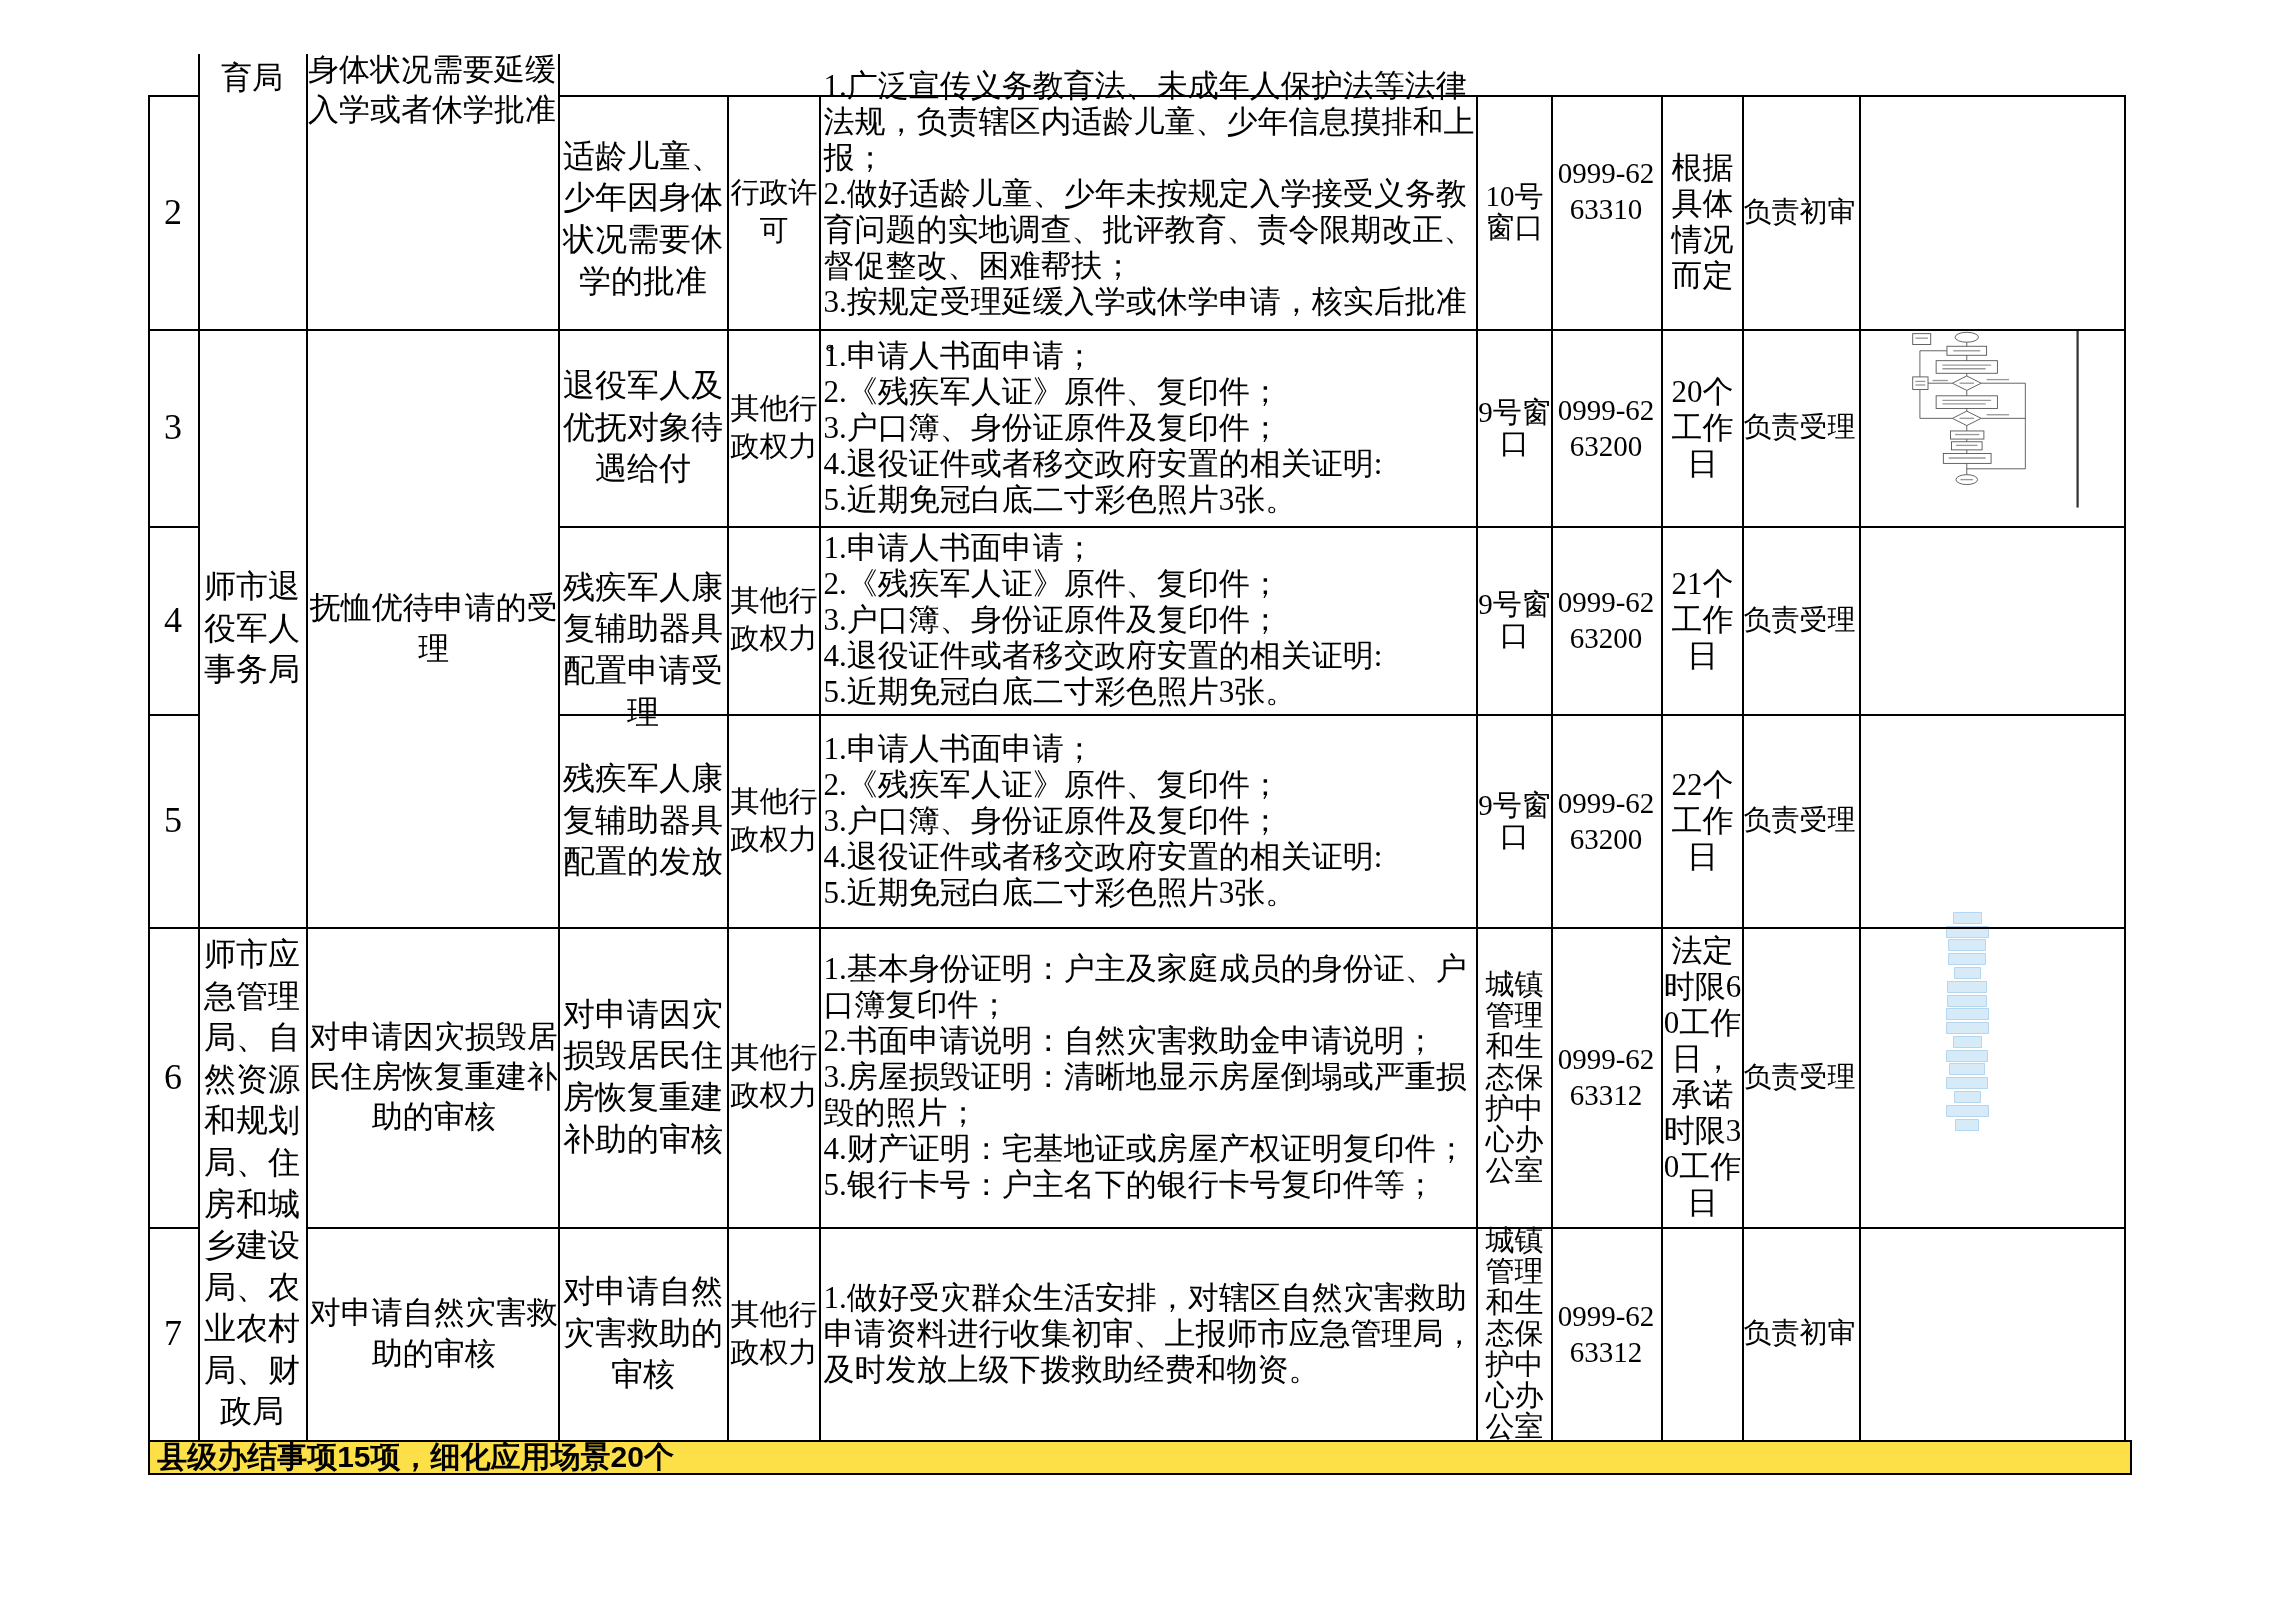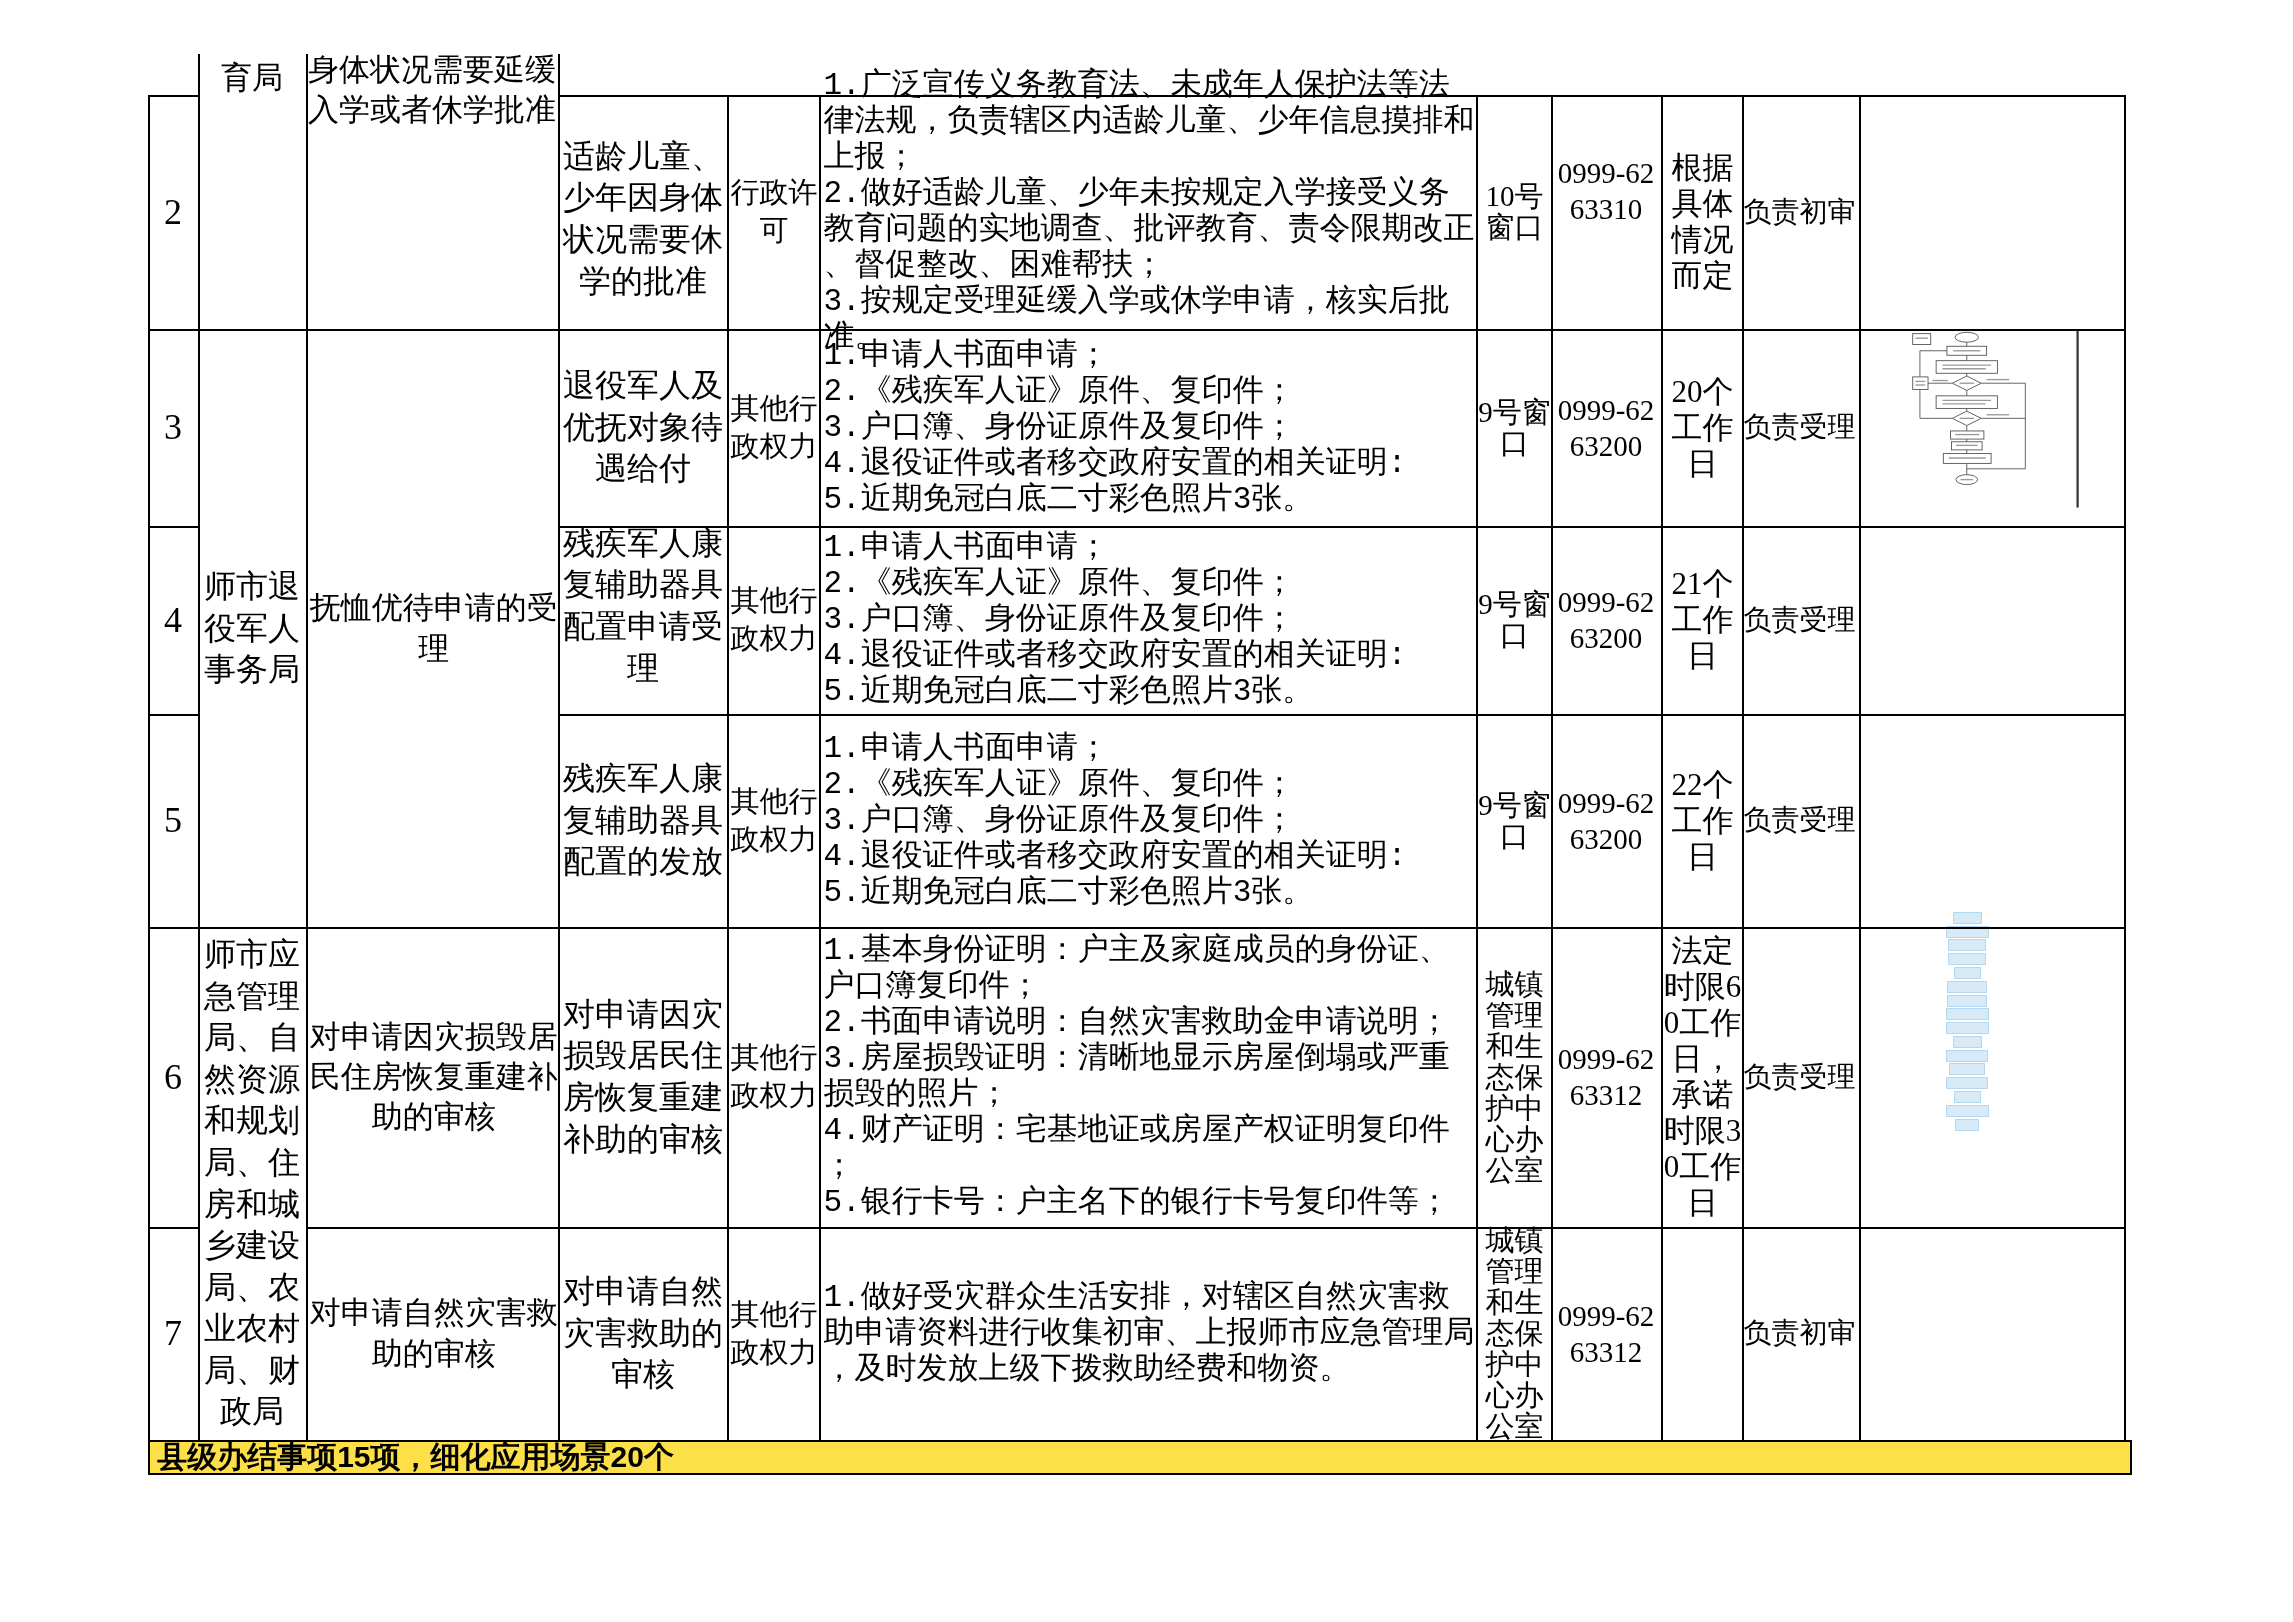--- a/index.html
+++ b/index.html
@@ -11,21 +11,21 @@
         text-align:center;font-size:32px;line-height:1.3;word-break:break-all;line-break:anywhere;z-index:2;}
   .seq{font-size:36px;}
   .item{font-size:31px;padding:0 1.8px;}
   .pow{font-size:29px;}
   .win{font-size:29px;line-height:31px;padding:0 0.9px;}
   .pho{font-size:29px;line-height:36px;}
   .tim{font-size:31px;line-height:36px;padding:0 0.9px;}
   .res{font-size:28px;white-space:nowrap;}
   .req{flex-direction:column;align-items:flex-start;justify-content:center;text-align:left;
        font-size:31px;line-height:36px;padding:0 4.5px;}
-  .req .ln{display:block;font-family:Liberation Mono, monospace;}
+  .req .ln{display:block;}
   .frag{position:absolute;display:flex;align-items:flex-start;justify-content:center;text-align:center;
         font-size:31px;line-height:40px;word-break:break-all;line-break:anywhere;z-index:2;}
   .summary{position:absolute;left:148px;top:1440px;width:1973px;height:31px;border:2.7px solid #000;
            display:flex;align-items:center;font-family:"Liberation Sans","DejaVu Sans",sans-serif;
            font-weight:bold;font-size:30px;padding-left:7.2px;z-index:4;background:#fde047;}
   .flow{position:absolute;left:1910px;top:329px;z-index:2;}
   .bluestrip{position:absolute;left:1942px;top:911px;width:50px;display:flex;flex-direction:column;
              align-items:center;z-index:2;}
   .bluestrip .bar{height:10px;margin:0.9px 0;background:#d6eaf8;border:0.9px solid #b5d6ef;border-radius:0.9px;}
 </style>
@@ -141,21 +141,21 @@
       <line x1="85" y1="95" x2="110" y2="95"></line>
       <line x1="6" y1="58" x2="17" y2="58"></line>
       <line x1="6" y1="62" x2="17" y2="62"></line>
       <line x1="6" y1="10" x2="20" y2="10"></line>
     </g>
     <line x1="186" y1="0" x2="186" y2="198" stroke="#333" stroke-width="2.5"></line>
   </svg>
 </div>
 
 <div class="cell seq" style="left:148px;top:526px;width:50px;height:188px">4</div>
-<div class="cell" style="left:560px;top:512px;width:166px;height:188px">残疾军人康复辅助器具配置申请受理</div>
+<div class="cell" style="left:560px;top:556px;width:166px;height:188px">残疾军人康复辅助器具配置申请受理</div>
 <div class="cell pow" style="left:729px;top:526px;width:90px;height:188px">其他行政权力</div>
 <div class="cell req" style="left:819px;top:526px;width:655px;height:188px">
   <span class="ln">1.申请人书面申请；</span>
   <span class="ln">2.《残疾军人证》原件、复印件；</span>
   <span class="ln">3.户口簿、身份证原件及复印件；</span>
   <span class="ln">4.退役证件或者移交政府安置的相关证明:</span>
   <span class="ln">5.近期免冠白底二寸彩色照片3张。</span>
 </div>
 <div class="cell win" style="left:1477px;top:526px;width:73px;height:188px">9号窗口</div>
 <div class="cell pho" style="left:1553px;top:526px;width:106px;height:188px">0999-6263200</div>

